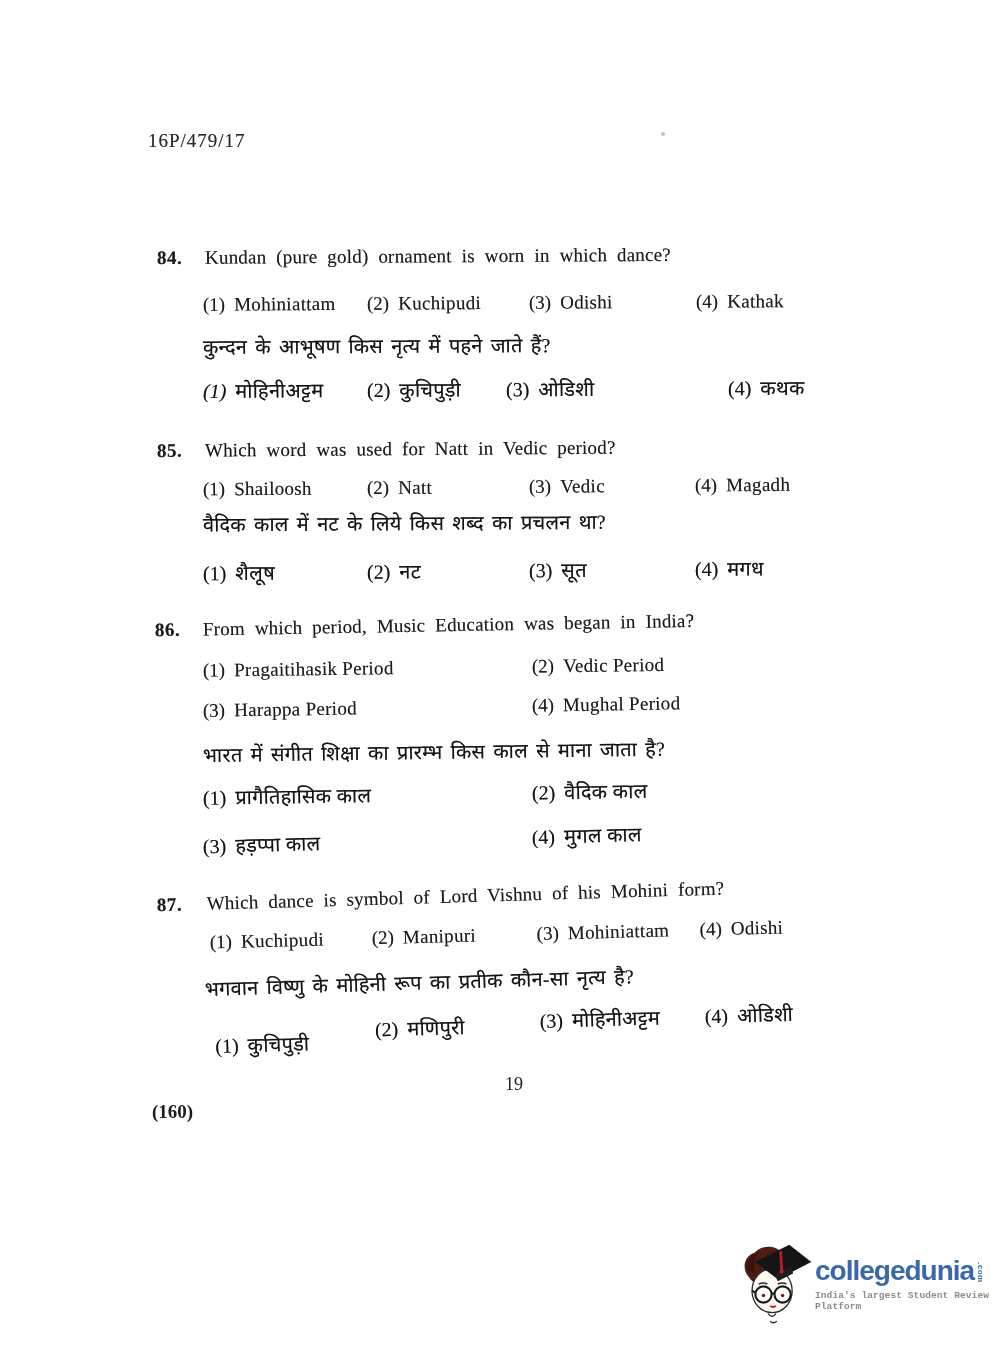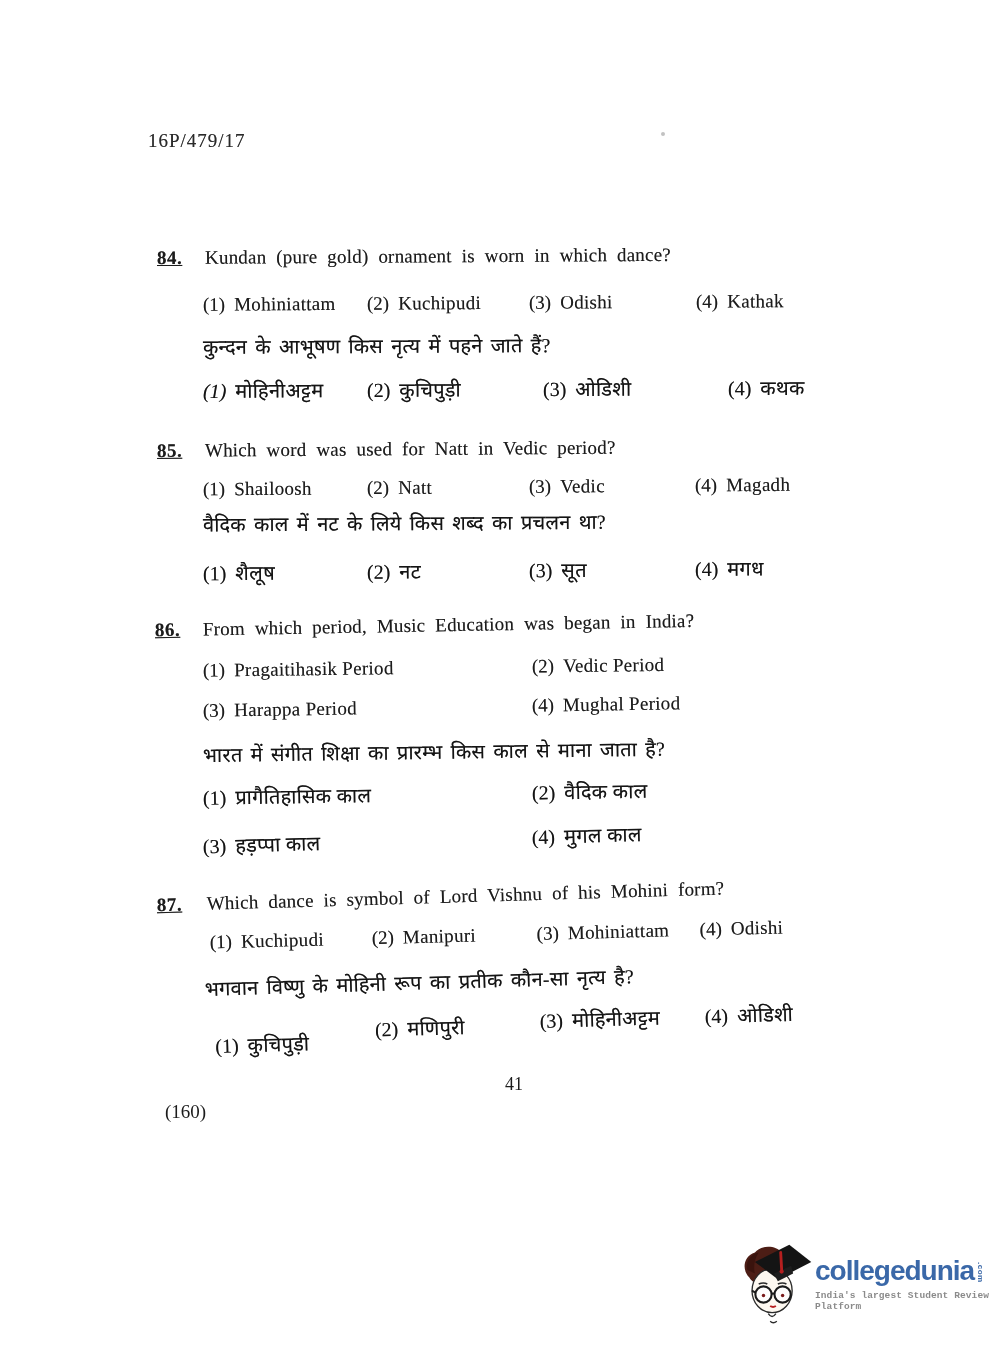--- a/index.html
+++ b/index.html
@@ -14,27 +14,27 @@
   }
   .line {
     position:absolute; left:0; width:1001px; height:30px;
     transform:rotate(var(--rot,0deg));
     transform-origin:0 50%;
     white-space:nowrap;
   }
   .line > span { position:absolute; top:0; }
   .en { font-size:19px; color:#1c1c1c; text-shadow:0 0 .5px rgba(40,40,40,.55); }
   .hi { font-size:20px; color:#141414; text-shadow:0 0 .5px rgba(30,30,30,.55); }
-  .qnum { font-weight:bold; letter-spacing:.5px;text-decoration:underline; }
+  .qnum { font-weight:bold; letter-spacing:.5px; }
   .qtext { word-spacing:5px; letter-spacing:.2px; }
   .opt .onum { display:inline-block; margin-right:9px; }
   .opt .olabel { letter-spacing:.3px; }
   .doccode { position:absolute; left:148px; top:130px; font-size:19px; letter-spacing:1px; color:#2a2a2a; text-shadow:0 0 .5px rgba(40,40,40,.5); }
   .pagenum { position:absolute; left:505px; top:1074px; font-size:18px; }
-  .footcode { position:absolute; left:152px; top:1101px; font-size:19px; font-weight:normal;margin-left:13px; }
+  .footcode { position:absolute; left:152px; top:1101px; font-size:19px; font-weight:bold; }
   .artifact-dot { position:absolute; left:661px; top:132px; width:4px; height:4px; background:#9a9a9a; border-radius:50%; opacity:.6; }
 
   
   .cd-logo { position:absolute; left:735px; top:1241px; width:262px; height:88px; display:flex; align-items:flex-start; }
   .cd-mascot { width:78px; height:86px; flex:0 0 auto; }
   .cd-textcol { margin-left:2px; margin-top:16px; }
   .cd-brandrow { display:flex; align-items:flex-end; }
   .cd-brand {
     font-family:"Liberation Sans", sans-serif;
     font-weight:bold; font-size:28px; line-height:28px;
@@ -69,21 +69,21 @@
     <span class="opt" style="left:367px"><span class="onum">(2)</span><span class="olabel">Kuchipudi</span></span>
     <span class="opt" style="left:529px"><span class="onum">(3)</span><span class="olabel">Odishi</span></span>
     <span class="opt" style="left:696px"><span class="onum">(4)</span><span class="olabel">Kathak</span></span>
   </div>
   <div class="line hi" style="top:334px; --rot:-0.3deg">
     <span class="qtext" style="left:203px; word-spacing:3px">कुन्दन के आभूषण किस नृत्य में पहने जाते हैं?</span>
   </div>
   <div class="line hi" style="top:378px; --rot:-0.3deg">
     <span class="opt" style="left:203px; font-style:italic"><span class="onum">(1)</span><span class="olabel" style="font-style:normal">मोहिनीअट्टम</span></span>
     <span class="opt" style="left:367px"><span class="onum">(2)</span><span class="olabel">कुचिपुड़ी</span></span>
-    <span class="opt" style="left:543px"><span class="onum">(3)</span><span class="olabel">ओडिशी</span></span>
+    <span class="opt" style="left:506px"><span class="onum">(3)</span><span class="olabel">ओडिशी</span></span>
     <span class="opt" style="left:728px"><span class="onum">(4)</span><span class="olabel">कथक</span></span>
   </div>
 
   <div class="line en" style="top:441px; --rot:-0.4deg">
     <span class="qnum" style="left:157px">85.</span>
     <span class="qtext" style="left:205px">Which word was used for Natt in Vedic period?</span>
   </div>
   <div class="line en" style="top:480px; --rot:-0.45deg">
     <span class="opt" style="left:203px"><span class="onum">(1)</span><span class="olabel">Shailoosh</span></span>
     <span class="opt" style="left:367px"><span class="onum">(2)</span><span class="olabel">Natt</span></span>
@@ -137,21 +137,21 @@
   <div class="line hi" style="top:981px; --rot:-1.7deg">
     <span class="qtext" style="left:205px; word-spacing:3px">भगवान विष्णु के मोहिनी रूप का प्रतीक कौन-सा नृत्य है?</span>
   </div>
   <div class="line hi" style="top:1022px; --rot:-1.6deg">
     <span class="opt" style="left:215px; top:16px"><span class="onum">(1)</span><span class="olabel">कुचिपुड़ी</span></span>
     <span class="opt" style="left:375px; top:4px"><span class="onum">(2)</span><span class="olabel">मणिपुरी</span></span>
     <span class="opt" style="left:540px"><span class="onum">(3)</span><span class="olabel">मोहिनीअट्टम</span></span>
     <span class="opt" style="left:705px"><span class="onum">(4)</span><span class="olabel">ओडिशी</span></span>
   </div>
 
-  <div class="pagenum">41</div>
+  <div class="pagenum">19</div>
   <div class="footcode">(160)</div>
 
   <div class="cd-logo">
     <svg class="cd-mascot" viewBox="0 0 80 90">
 
       <path d="M14,38 C6,30 8,16 20,12 C26,4 42,4 48,12 C52,14 54,20 52,26 C50,34 48,40 44,44 C34,50 20,48 14,38 Z" fill="#4c1d15"></path>
       <path d="M12,30 C10,24 14,14 24,12 C20,18 18,26 20,34 Z" fill="#3a130d"></path>
 
       <ellipse cx="38" cy="52" rx="21" ry="23" fill="#fdf8f0" stroke="#2b2b2b" stroke-width="1.4"></ellipse>
 

